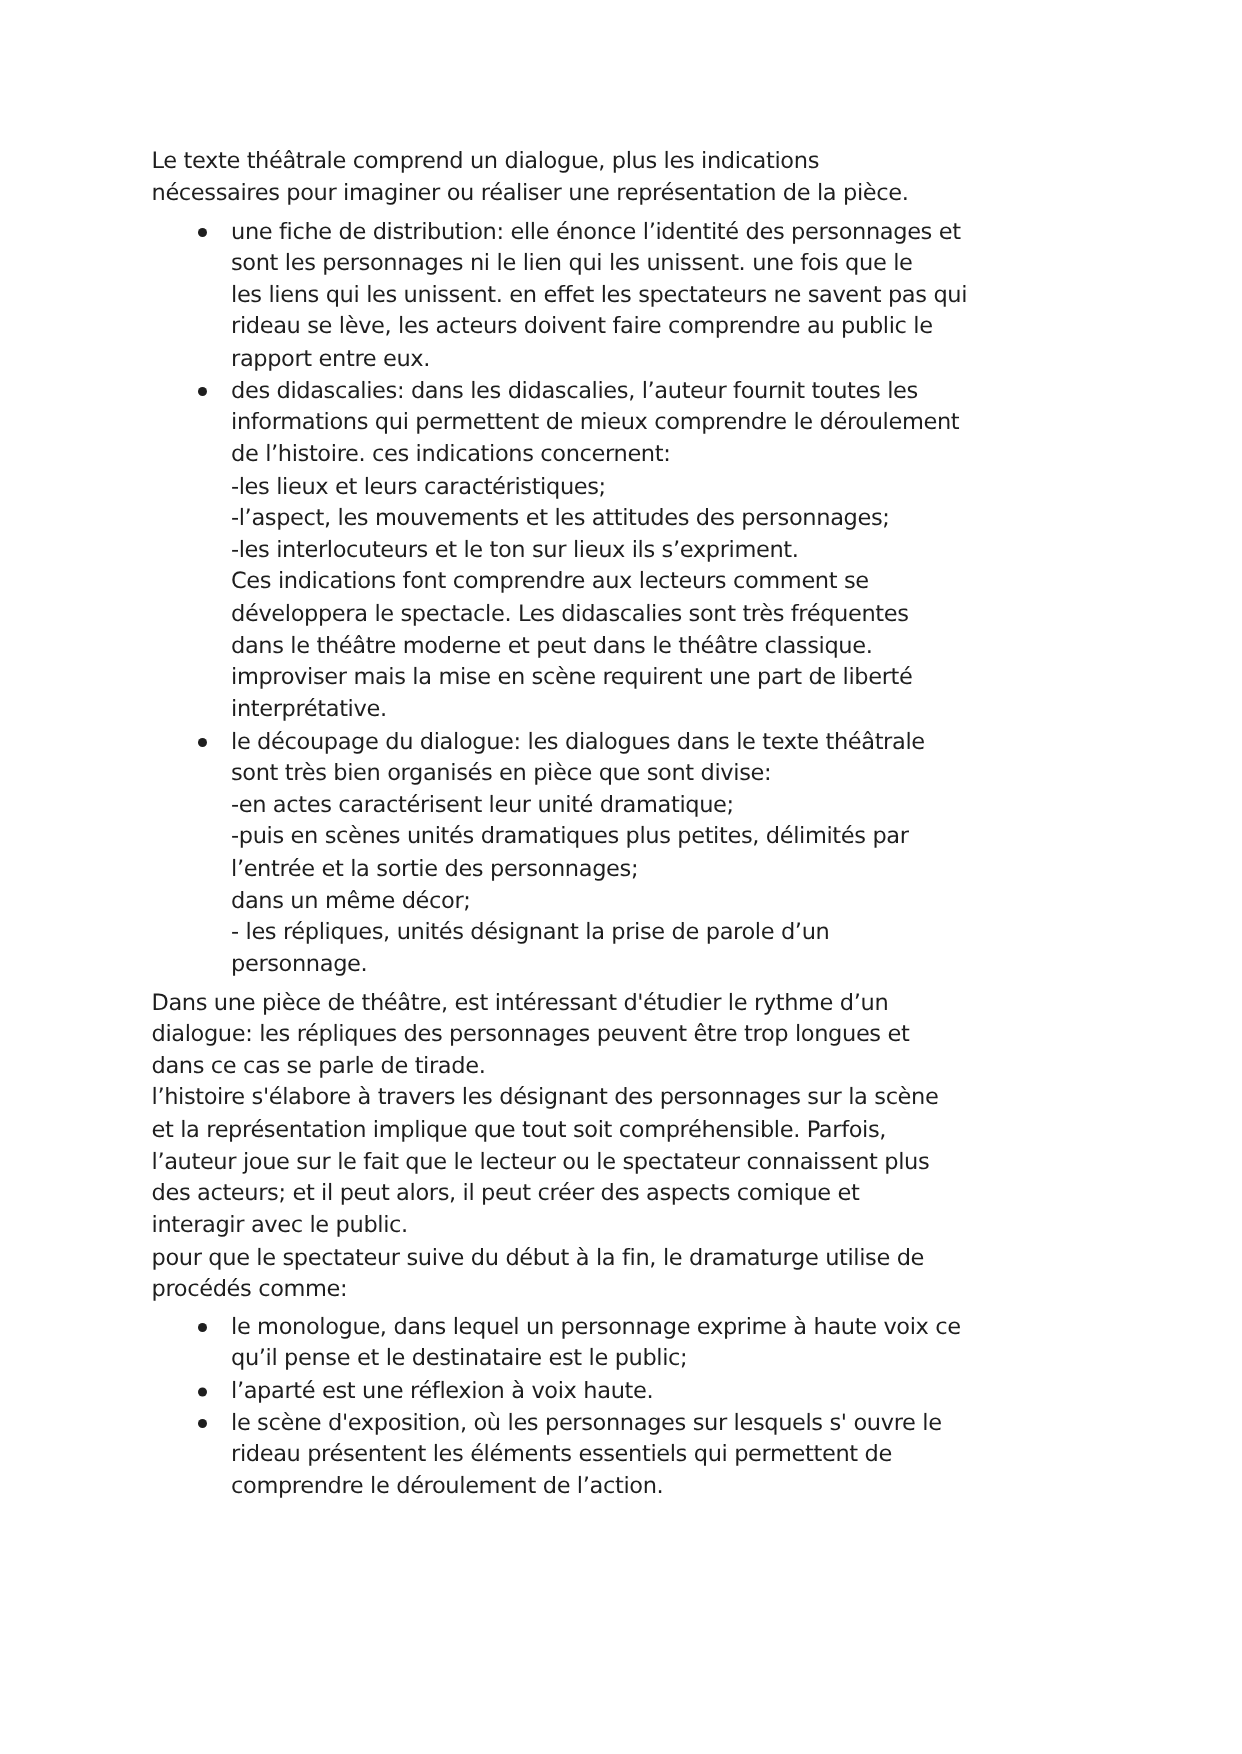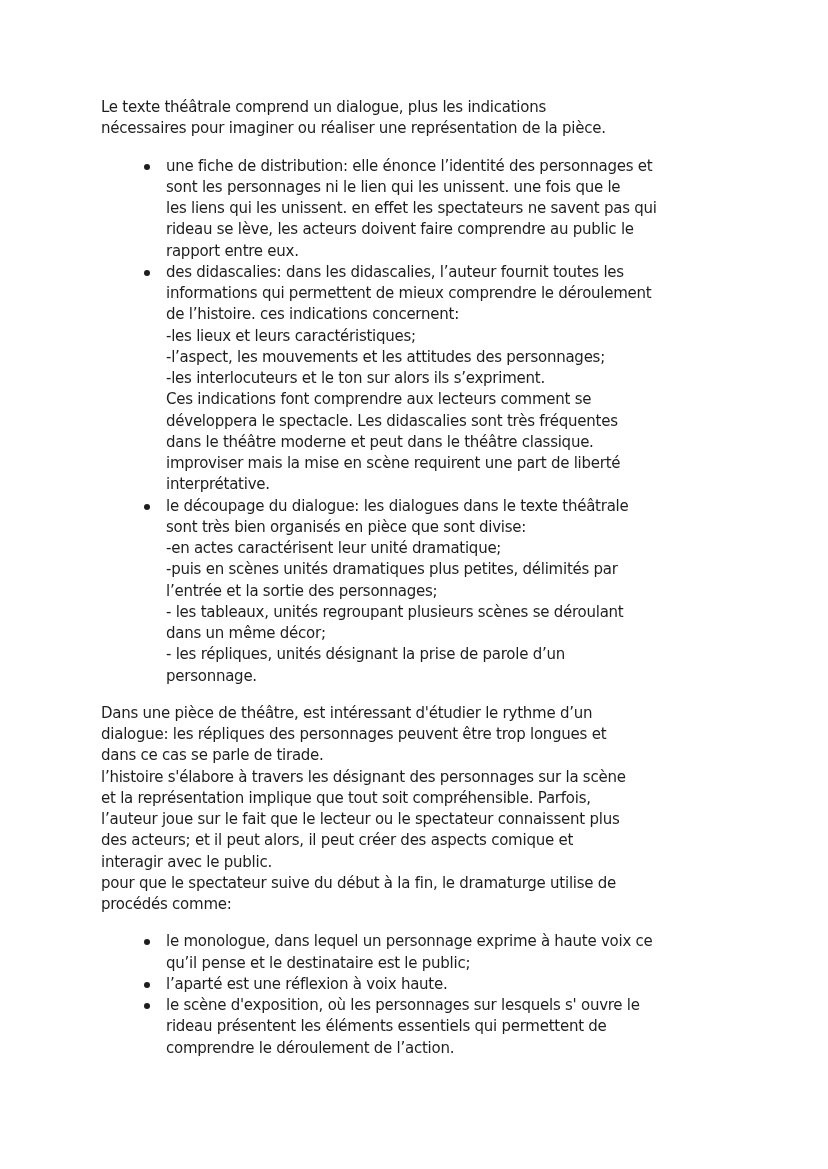--- a/index.html
+++ b/index.html
@@ -4,21 +4,21 @@
 <style>
   html, body { margin: 0; padding: 0; background: #ffffff; }
   body { width: 828px; height: 1169px; position: relative; overflow: hidden; }
   .page {
     position: absolute; left: 101px; top: 97px; width: 640px;
     font-family: "DejaVu Sans", sans-serif;
     font-size: 15px; line-height: 21.25px; color: #1e1e1e;
     letter-spacing: -0.25px;
   }
   .page p { margin: 0; white-space: nowrap; }
-  ul.bullets { margin: 16px; padding: 0; list-style: none; }
+  ul.bullets { margin: 4px; padding: 0; list-style: none; }
   ul.bullets > li { position: relative; padding-left: 49px; }
   ul.bullets > li .dot {
     position: absolute; left: 27px; top: 8px;
     width: 6px; height: 6px; border-radius: 50%; background: #1e1e1e;
   }
   .line { display: block; white-space: nowrap; }
 </style>
 </head>
 <body>
 
@@ -38,35 +38,34 @@
       <span class="line">rideau se lève, les acteurs doivent faire comprendre au public le</span>
       <span class="line">rapport entre eux.</span>
     </li>
     <li>
       <span class="dot"></span>
       <span class="line">des didascalies: dans les didascalies, l’auteur fournit toutes les</span>
       <span class="line">informations qui permettent de mieux comprendre le déroulement</span>
       <span class="line">de l’histoire. ces indications concernent:</span>
       <span class="line">-les lieux et leurs caractéristiques;</span>
       <span class="line">-l’aspect, les mouvements et les attitudes des personnages;</span>
-      <span class="line">-les interlocuteurs et le ton sur alors ils s’expriment.</span>
+      <span class="line">-les interlocuteurs et le ton sur lieux ils s’expriment.</span>
       <span class="line">Ces indications font comprendre aux lecteurs comment se</span>
       <span class="line">développera le spectacle. Les didascalies sont très fréquentes</span>
       <span class="line">dans le théâtre moderne et peut dans le théâtre classique.</span>
       <span class="line">improviser mais la mise en scène requirent une part de liberté</span>
       <span class="line">interprétative.</span>
     </li>
     <li>
       <span class="dot"></span>
       <span class="line">le découpage du dialogue: les dialogues dans le texte théâtrale</span>
       <span class="line">sont très bien organisés en pièce que sont divise:</span>
       <span class="line">-en actes caractérisent leur unité dramatique;</span>
       <span class="line">-puis en scènes unités dramatiques plus petites, délimités par</span>
       <span class="line">l’entrée et la sortie des personnages;</span>
-      <span class="line">- les tableaux, unités regroupant plusieurs scènes se déroulant</span>
       <span class="line">dans un même décor;</span>
       <span class="line">- les répliques, unités désignant la prise de parole d’un</span>
       <span class="line">personnage.</span>
     </li>
   </ul>
 
   <div>
     <p>Dans une pièce de théâtre, est intéressant d'étudier le rythme d’un</p>
     <p>dialogue: les répliques des personnages peuvent être trop longues et</p>
     <p>dans ce cas se parle de tirade.</p>

